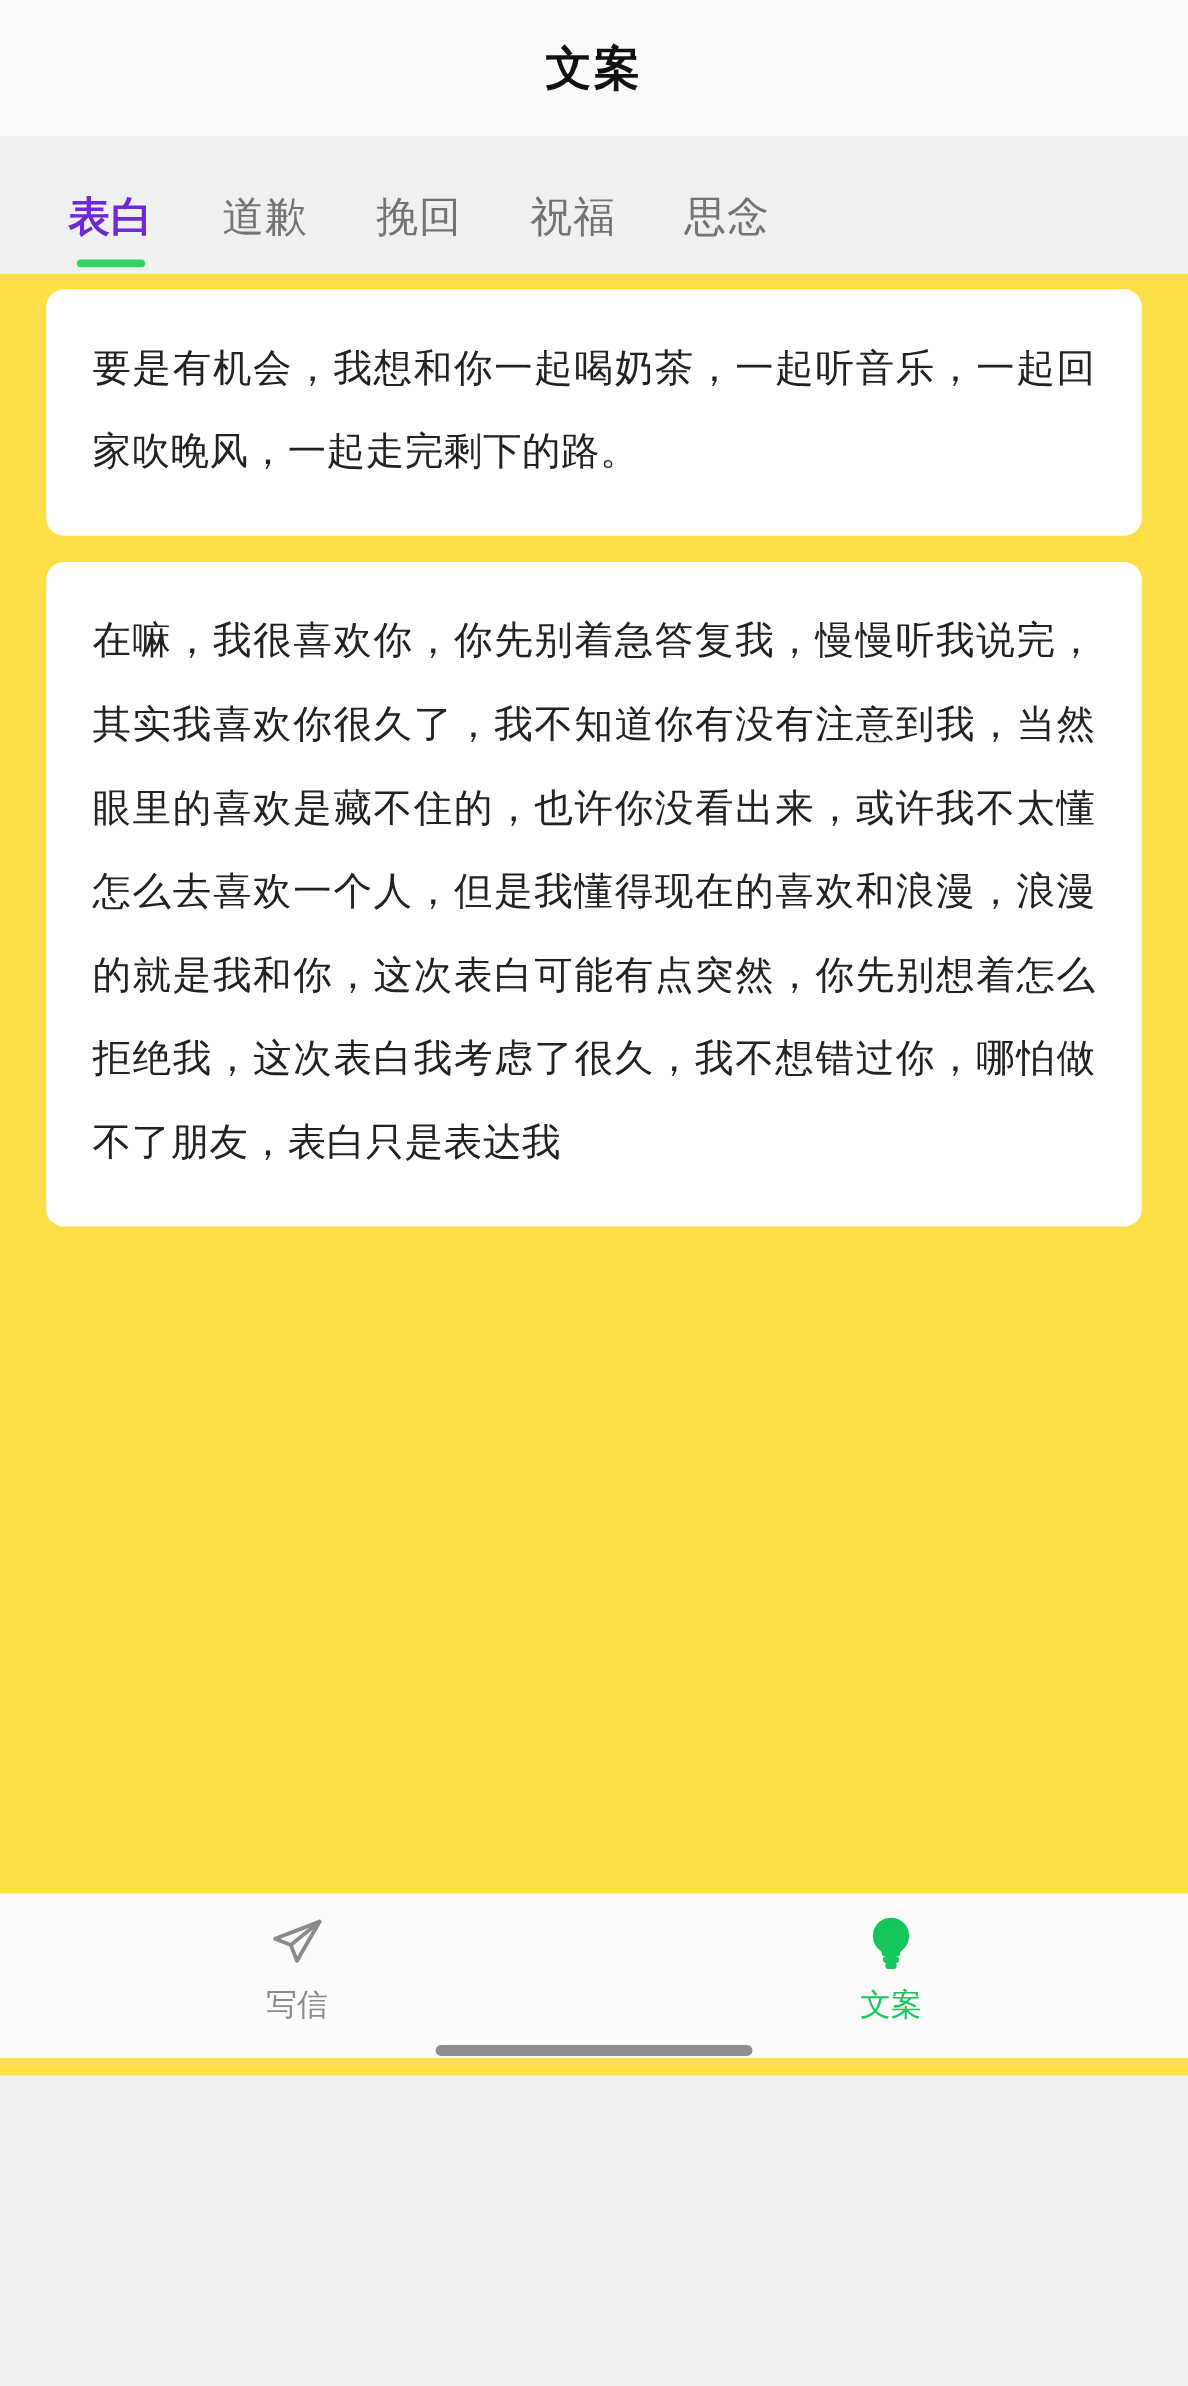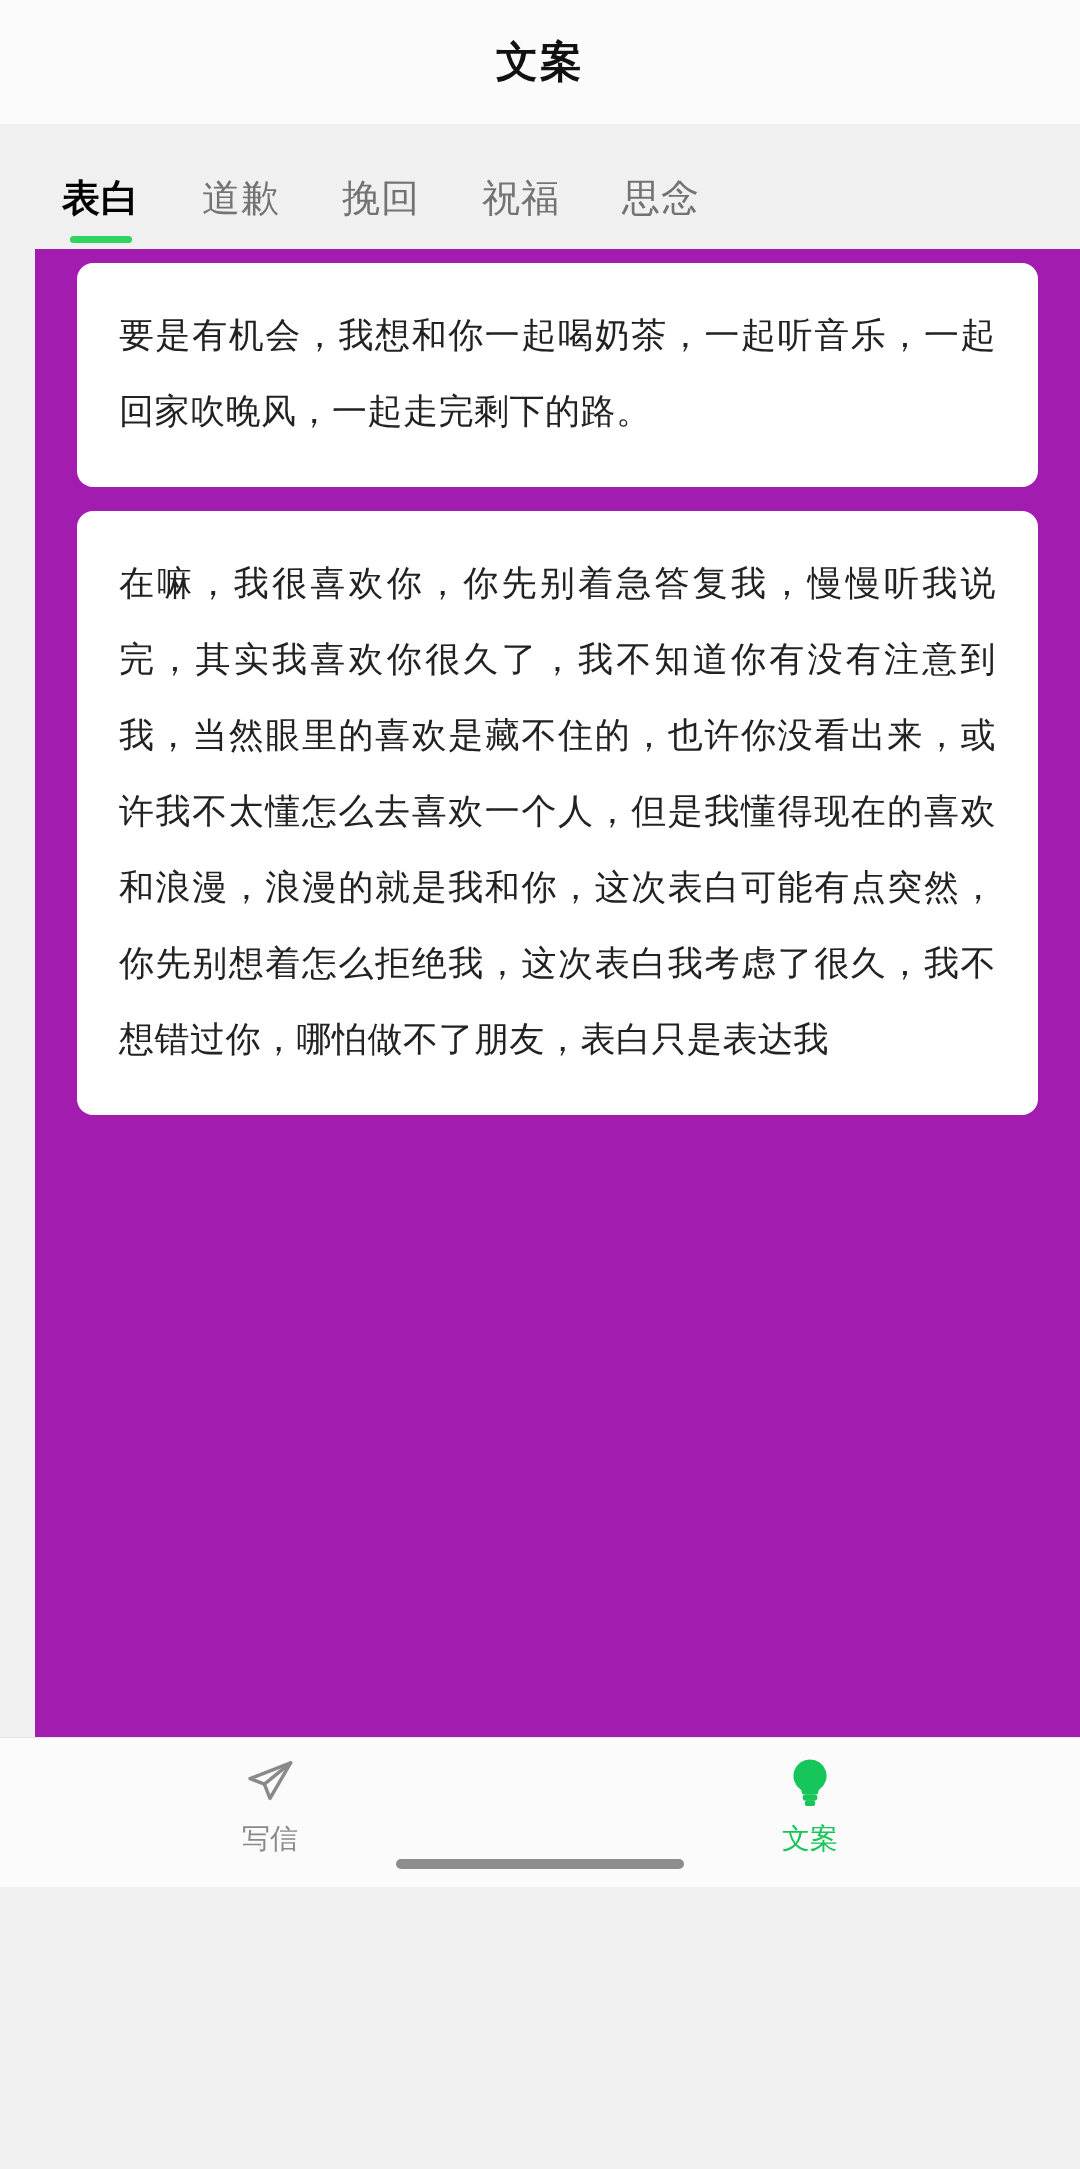--- a/index.html
+++ b/index.html
@@ -51,61 +51,60 @@
     padding-bottom: 6px;
     cursor: pointer;
   }
   .tab-label {
     font-size: 38px;
     color: #737373;
     letter-spacing: 1px;
     line-height: 1.2;
   }
   .tab.active .tab-label {
-    color: #000000;
+    color: #6d28d9;
     font-weight: bold;
   }
   .tab-underline {
     margin-top: 14px;
     width: 62px;
     height: 7px;
     border-radius: 4px;
     background: transparent;
   }
   .tab.active .tab-underline {
     background: #2fd35f;
   }
 
   
   .list {
     flex: 1 1 auto;
     overflow: hidden;
     padding: 14px 42px 0 42px;
-    background: #a21caf;
-    margin-left: 35px;
+    background: #fde047;
   }
   .card {
     background: #ffffff;
     border-radius: 16px;
     padding: 34px 42px 38px 42px;
     margin-bottom: 24px;
   }
   .card-text {
     font-size: 35px;
     line-height: 76px;
     color: #222;
     letter-spacing: 0.5px;
     text-align: justify;
   }
 
   
   .bottom-nav {
     position: absolute;
     left: 0;
-    bottom: 0;
+    bottom: 16px;
     width: 1080px;
     height: 150px;
     background: #fbfbfb;
     border-top: 1px solid #e6e6e6;
     display: flex;
     align-items: flex-start;
     padding-top: 16px;
   }
   .nav-item {
     flex: 1 1 0;

